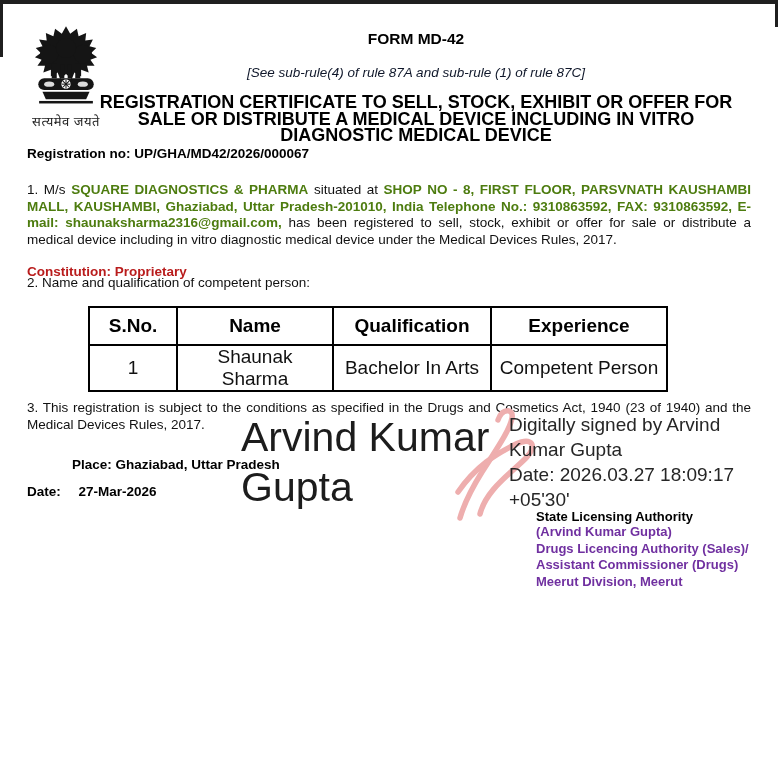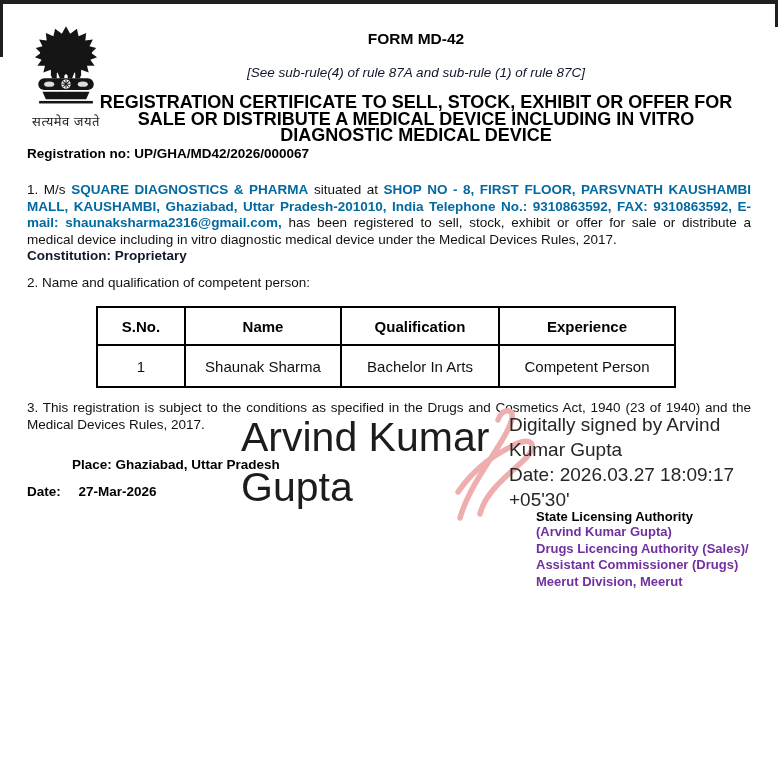--- a/index.html
+++ b/index.html
@@ -18,26 +18,26 @@
 
   .header { position: absolute; left: 85px; top: 30px; width: 662px; text-align: center; }
   .form-title { font-size: 15.5px; font-weight: bold; color: #000; }
   .subrule { font-size: 13.5px; font-style: italic; margin-top: 17px; color: #0f172a; }
   .cert-heading { font-size: 18px; font-weight: bold; margin-top: 14px; line-height: 16.5px; color: #000; }
 
   .regline { position: absolute; left: 27px; top: 146px; font-size: 13.5px; font-weight: bold; color: #000; }
 
   .clause1 { position: absolute; left: 27px; top: 182px; width: 724px; font-size: 13.5px; line-height: 16.5px; }
   .clause1 .para { text-align: justify; }
-  .bold { font-weight: bold; color: #0369a1; }
-  .constitution { font-weight: bold; color: #0f172a; margin-top: 0; }
+  .bold { font-weight: bold; color: #4d7c0f; }
+  .constitution { font-weight: bold; color: #b91c1c; margin-top: 16px; }
 
   .clause2 { position: absolute; left: 27px; top: 275px; font-size: 13.5px; }
 
-  .person-table { position: absolute; left: 96px; top: 306px; border-collapse: collapse; font-size: 15px; }
+  .person-table { position: absolute; left: 88px; top: 306px; border-collapse: collapse; font-size: 19px; }
   .person-table th, .person-table td { border: 2px solid #000; text-align: center; vertical-align: middle; padding: 0 6px; }
   .person-table th { font-weight: bold; height: 38px; color: #000; }
   .person-table td { height: 42px; }
   .col-sno { width: 88px; } .col-name { width: 156px; } .col-qual { width: 158px; } .col-exp { width: 176px; }
 
   .clause3 { position: absolute; left: 27px; top: 400px; width: 724px; font-size: 13.5px; line-height: 16.5px; text-align: justify; }
 
   .bigsig { position: absolute; left: 241px; top: 412px; font-size: 41px; line-height: 50px; color: #1c1c1c; white-space: nowrap; }
 
   .seal { position: absolute; left: 452px; top: 406px; }

